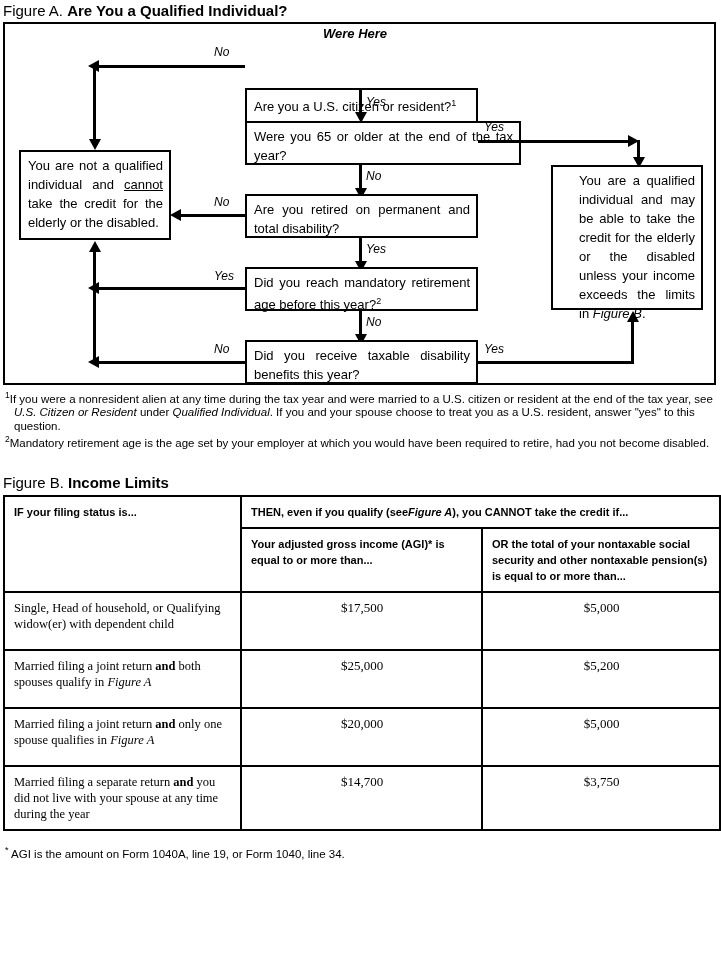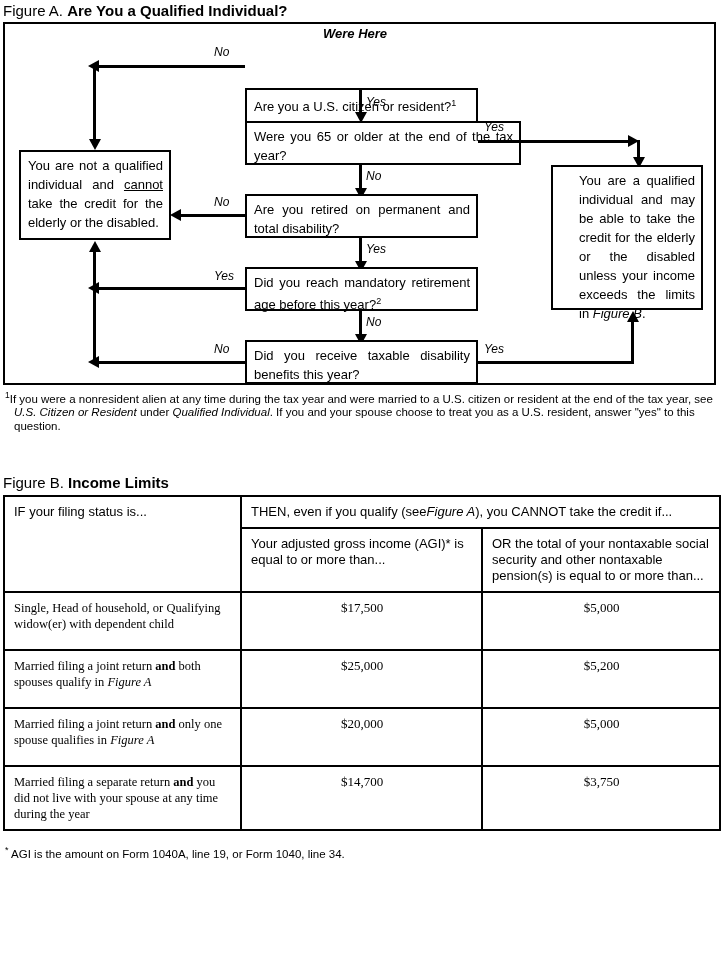--- a/index.html
+++ b/index.html
@@ -102,21 +102,21 @@
     font-size: 12.5px;
   }
   #income-table td, #income-table th {
     border: 2px solid #000;
     vertical-align: top;
     padding: 7px 8px 7px 9px;
     font-weight: normal;
     text-align: left;
     line-height: 16px;
   }
-  #income-table .hdr { font-weight: normal; font-size: 13px; }
+  #income-table .hdr { font-weight: bold; font-size: 11px; }
   #income-table .hdr i { font-style: italic; }
   #income-table td.amount { text-align: center; font-size: 13px; }
   #income-table td.status b { font-weight: bold; }
   #income-table td.status i { font-style: italic; }
   .col-a { width: 237px; }
   .col-b { width: 241px; }
   .col-c { width: 238px; }
   .row-status { height: 58px; font-family: Liberation Serif, serif; }
 
   .table-footnote {
@@ -207,20 +207,23 @@
 <div class="arrow-u" style="left:89px; top:241px;"></div>
 
 <div class="edge-label" style="left:484px; top:343px;">Yes</div>
 <div class="hline" style="left:478px; top:361px; width:156px;"></div>
 <div class="vline" style="left:631px; top:322px; height:42px;"></div>
 <div class="arrow-u" style="left:627px; top:311px;"></div>
 
 <div class="footnotes">
   <p>
     <span class="fn-marker">1</span><span><span>If you were a nonresident alien at any time during the tax year and were married to a U.S. citizen or resident at the end of the tax year, see </span><i>U.S. Citizen or Resident</i><span> under </span><i>Qualified Individual</i><span>. If you and your spouse choose to treat you as a U.S. resident, answer "yes" to this question.</span></span>
+  </p>
+  <p>
+    <span class="fn-marker">2</span><span><span>Mandatory retirement age is the age set by your employer at which you would have been required to retire, had you not become disabled.</span></span>
   </p>
 </div>
 
 <div class="fig-title" style="left:3px; top:474px;">
   <span class="fig-label">Figure B.</span>
   <span class="fig-name">Income Limits</span>
 </div>
 
 <table id="income-table">
   <colgroup>

